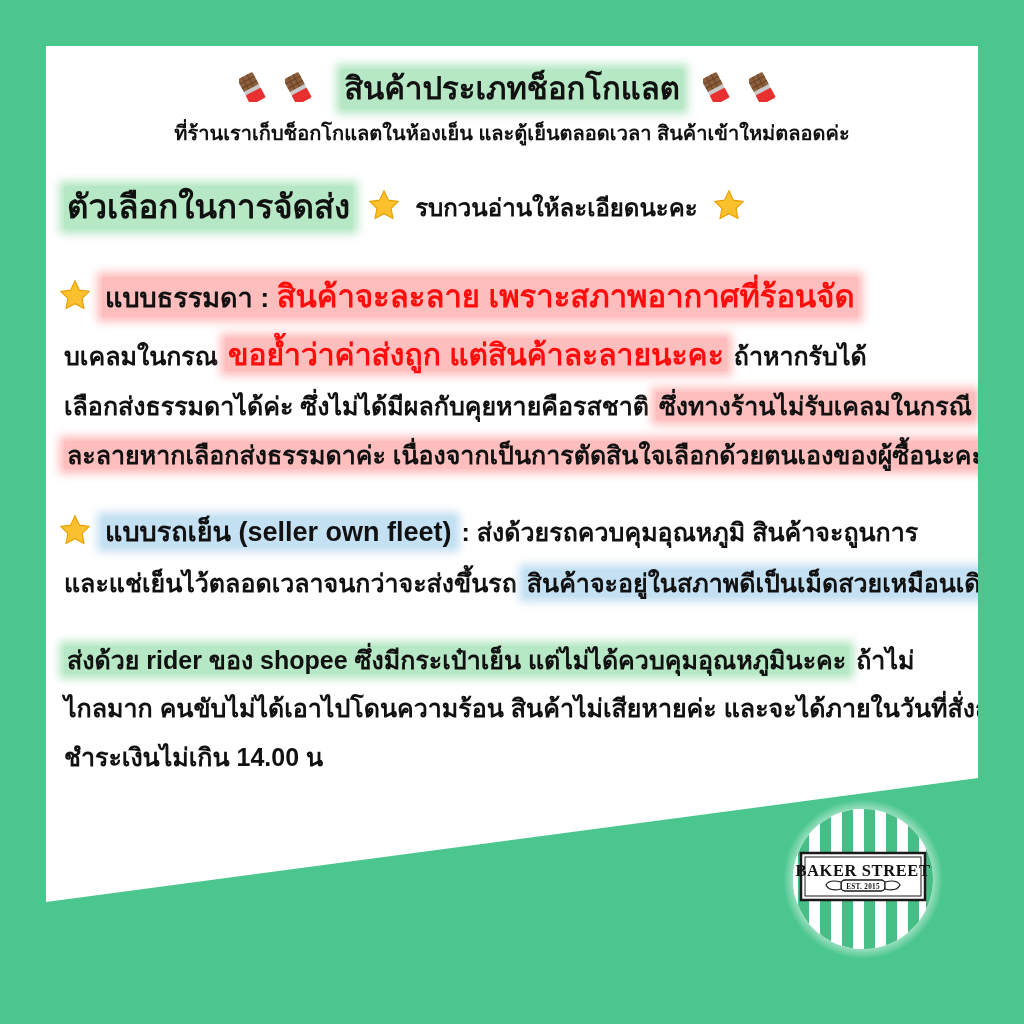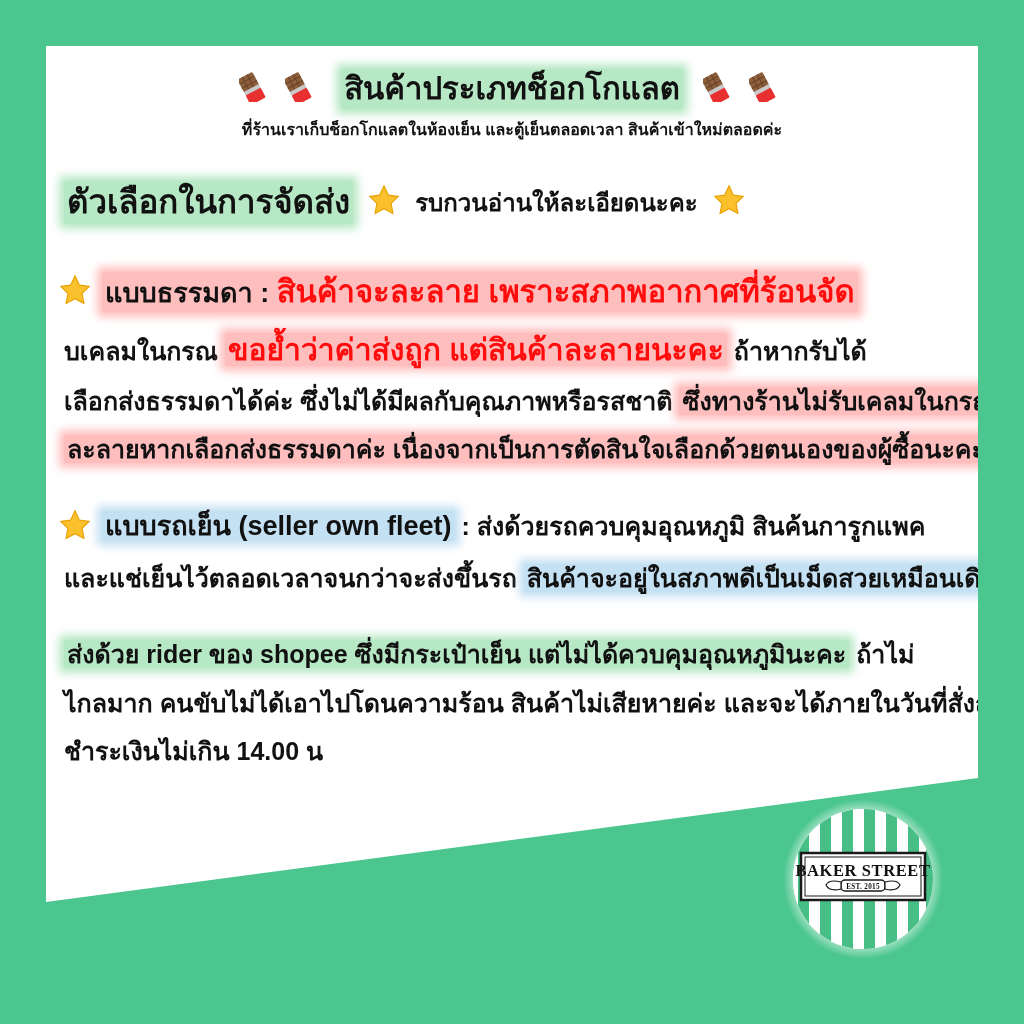--- a/index.html
+++ b/index.html
@@ -173,21 +173,21 @@
               <line x1="14.2" y1="3" x2="14.2" y2="18" stroke="#6B4226" stroke-width="1"></line>
               <line x1="3" y1="8" x2="20" y2="8" stroke="#6B4226" stroke-width="1"></line>
               <line x1="3" y1="13" x2="20" y2="13" stroke="#6B4226" stroke-width="1"></line>
               <rect x="3" y="17" width="17" height="5" fill="#C9C9C9"></rect>
               <rect x="3" y="21" width="17" height="11" rx="1.5" fill="#E83030"></rect>
             </g>
           </svg>
         </span>
       </div>
 
-      <div class="line" style="font-size:16px; text-align:center; margin-top:10px;">ที่ร้านเราเก็บช็อกโกแลตในห้องเย็น และตู้เย็นตลอดเวลา สินค้าเข้าใหม่ตลอดค่ะ</div>
+      <div class="line" style="font-size:20px; text-align:center; margin-top:10px;">ที่ร้านเราเก็บช็อกโกแลตในห้องเย็น และตู้เย็นตลอดเวลา สินค้าเข้าใหม่ตลอดค่ะ</div>
 
       <div style="margin-top:40px; padding-left:18px; display:flex; align-items:center; gap:14px;">
         <span class="line hl hl-green" style="font-size:33px;">ตัวเลือกในการจัดส่ง</span>
         <span class="emoji">
           <svg width="34" height="34" viewBox="0 0 24 24">
             <polygon points="12,2 15.1,8.6 22,9.5 17,14.4 18.3,21.5 12,18.1 5.7,21.5 7,14.4 2,9.5 8.9,8.6" fill="#FBC02D" stroke="#E8A000" stroke-width="0.8"></polygon>
           </svg>
         </span>
         <span class="line" style="font-size:24px;">รบกวนอ่านให้ละเอียดนะคะ</span>
         <span class="emoji">
@@ -212,41 +212,41 @@
           </span>
         </div>
 
         <div class="line" style="font-size:25px; margin-top:18px; padding-left:6px;">
           <span>บเคลมในกรณ</span>
           <span class="hl hl-red red-text" style="font-size:30px;">ขอย้ำว่าค่าส่งถูก แต่สินค้าละลายนะคะ</span>
           <span>ถ้าหากรับได้</span>
         </div>
 
         <div class="line" style="font-size:25px; margin-top:16px; padding-left:6px;">
-          <span>เลือกส่งธรรมดาได้ค่ะ ซึ่งไม่ได้มีผลกับคุณภาพหรือรสชาติ</span>
+          <span>เลือกส่งธรรมดาได้ค่ะ ซึ่งไม่ได้มีผลกับคุยหายคือรสชาติ</span>
           <span class="hl hl-red">ซึ่งทางร้านไม่รับเคลมในกรณี</span>
         </div>
 
         <div class="line" style="font-size:25px; margin-top:16px; padding-left:6px;">
           <span class="hl hl-red">ละลายหากเลือกส่งธรรมดาค่ะ เนื่องจากเป็นการตัดสินใจเลือกด้วยตนเองของผู้ซื้อนะคะ</span>
         </div>
       </div>
 
       <div style="margin-top:42px; padding-left:12px;">
 
         <div style="display:flex; align-items:center; gap:10px;">
           <span class="emoji">
             <svg width="34" height="34" viewBox="0 0 24 24">
               <polygon points="12,2 15.1,8.6 22,9.5 17,14.4 18.3,21.5 12,18.1 5.7,21.5 7,14.4 2,9.5 8.9,8.6" fill="#FBC02D" stroke="#E8A000" stroke-width="0.8"></polygon>
             </svg>
           </span>
           <span class="line" style="font-size:25px;">
             <span class="hl hl-blue" style="font-size:27px;">แบบรถเย็น (seller own fleet)</span>
             <span>:</span>
-            <span>ส่งด้วยรถควบคุมอุณหภูมิ สินค้นการูกแพค</span>
+            <span>ส่งด้วยรถควบคุมอุณหภูมิ สินค้าจะถูนการ</span>
           </span>
         </div>
 
         <div class="line" style="font-size:25px; margin-top:16px; padding-left:6px;">
           <span>และแช่เย็นไว้ตลอดเวลาจนกว่าจะส่งขึ้นรถ</span>
           <span class="hl hl-blue">สินค้าจะอยู่ในสภาพดีเป็นเม็ดสวยเหมือนเดิมค่ะ</span>
         </div>
       </div>
 
       <div style="margin-top:44px; padding-left:12px;">

